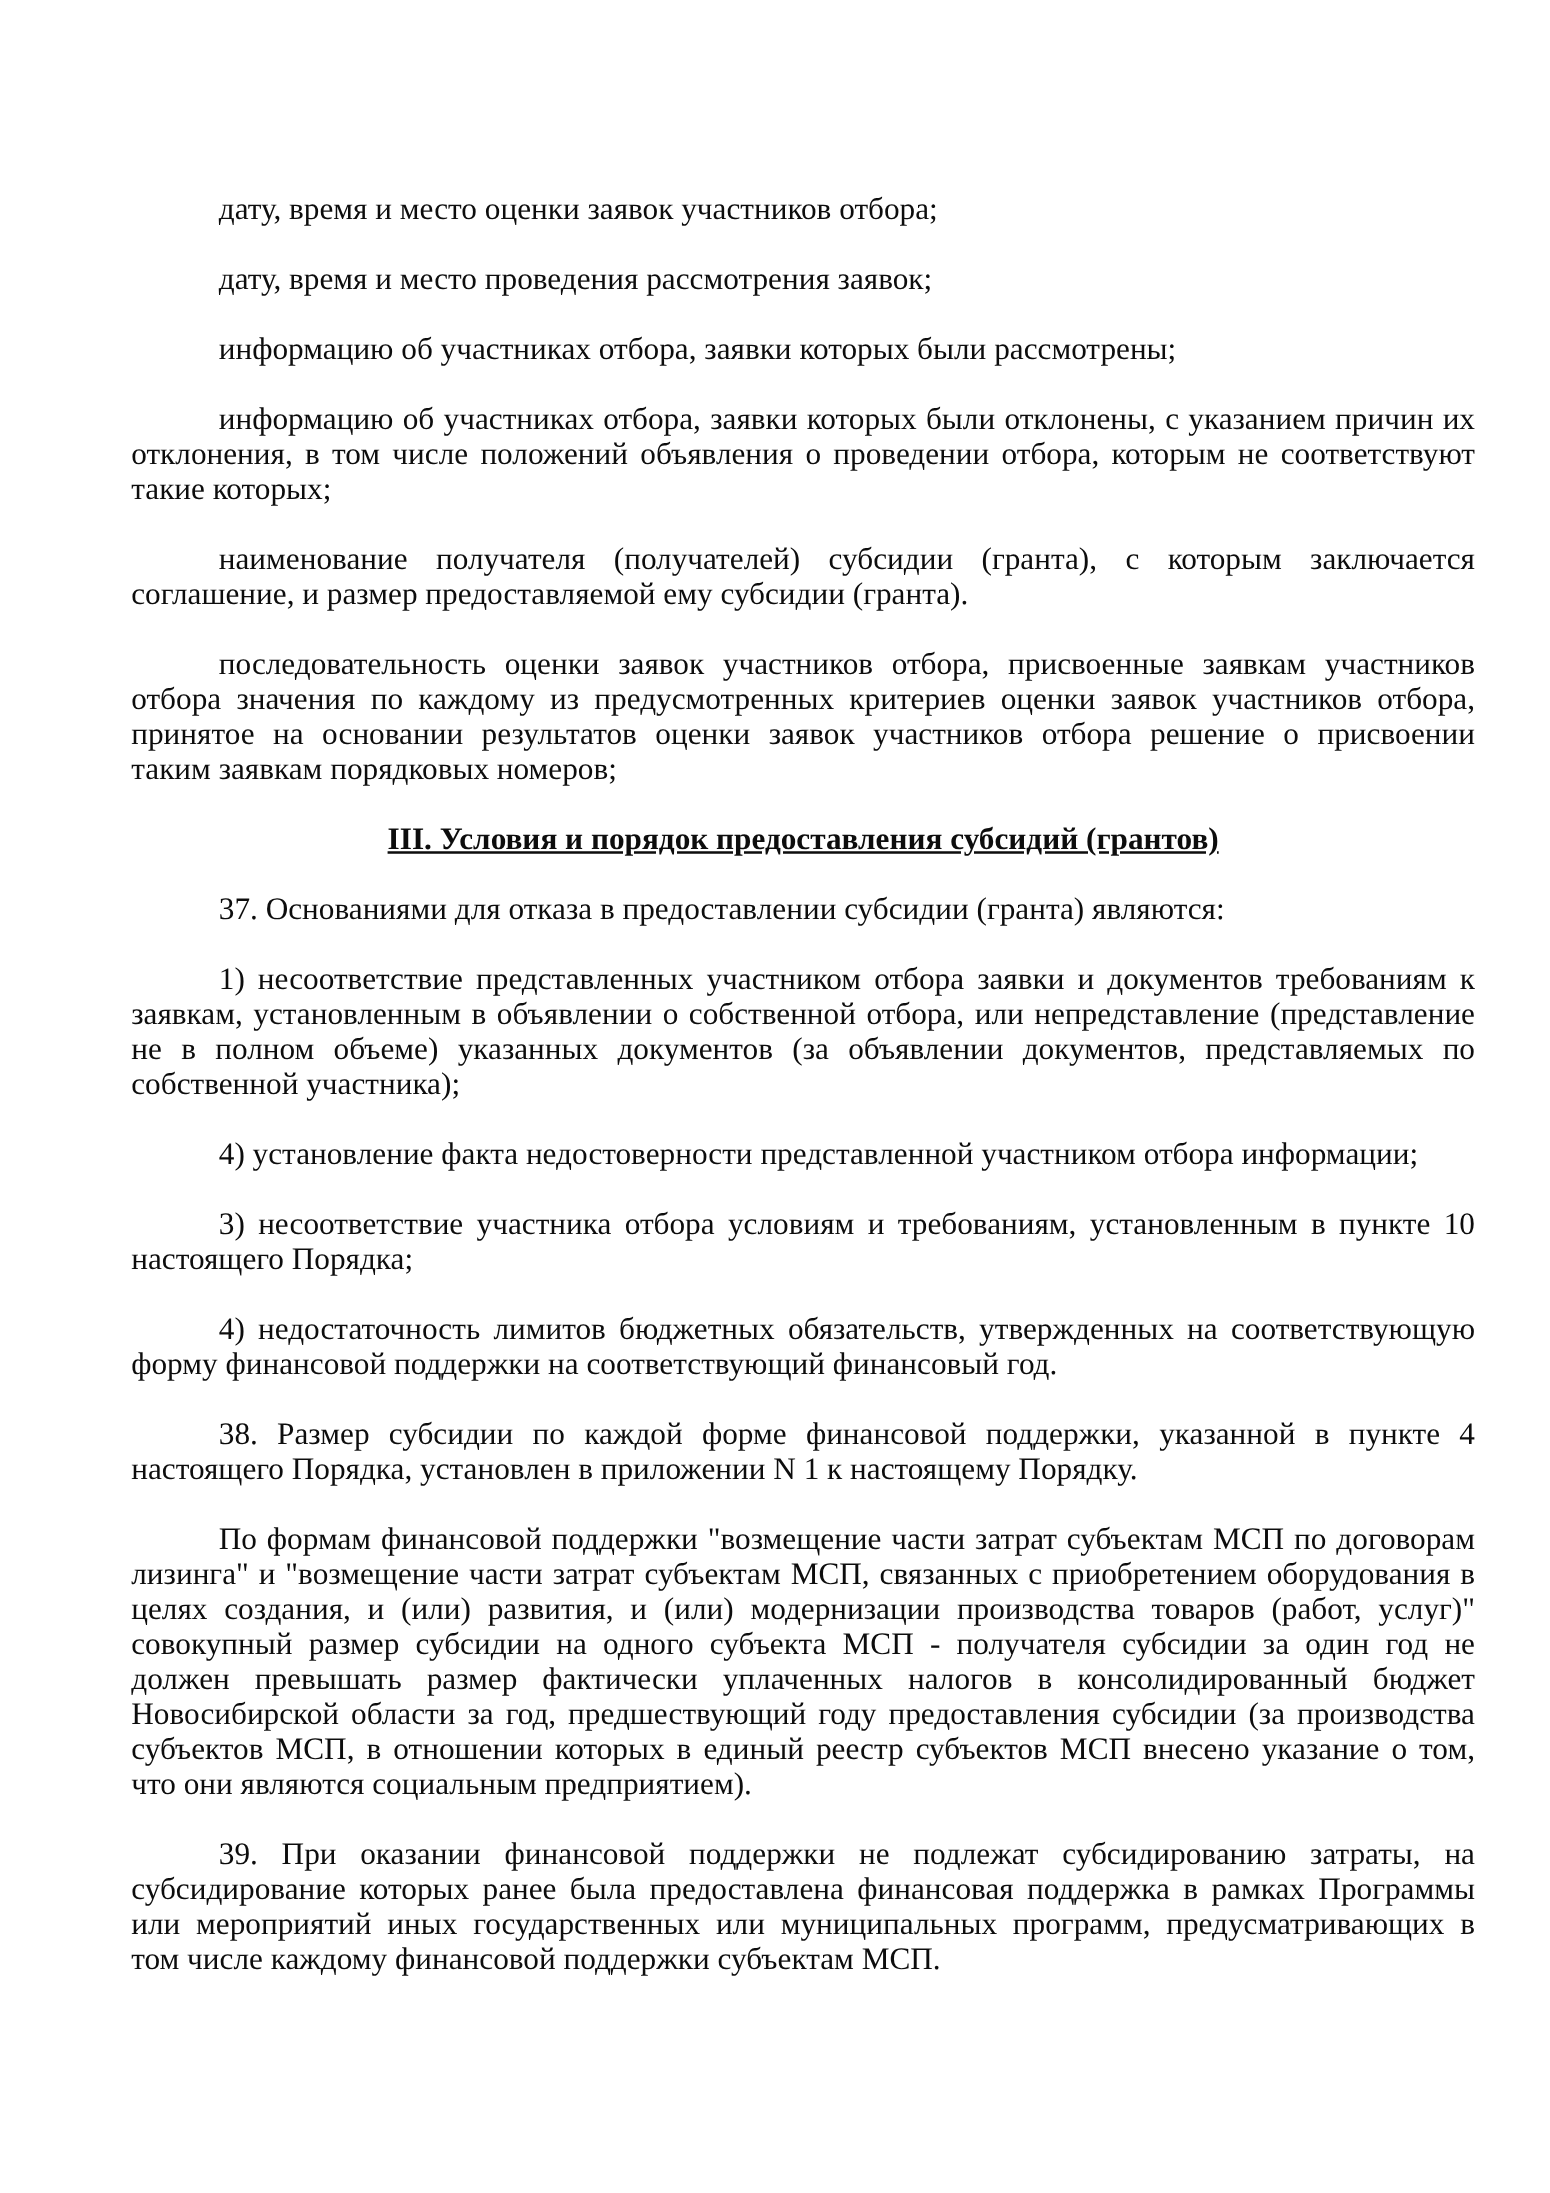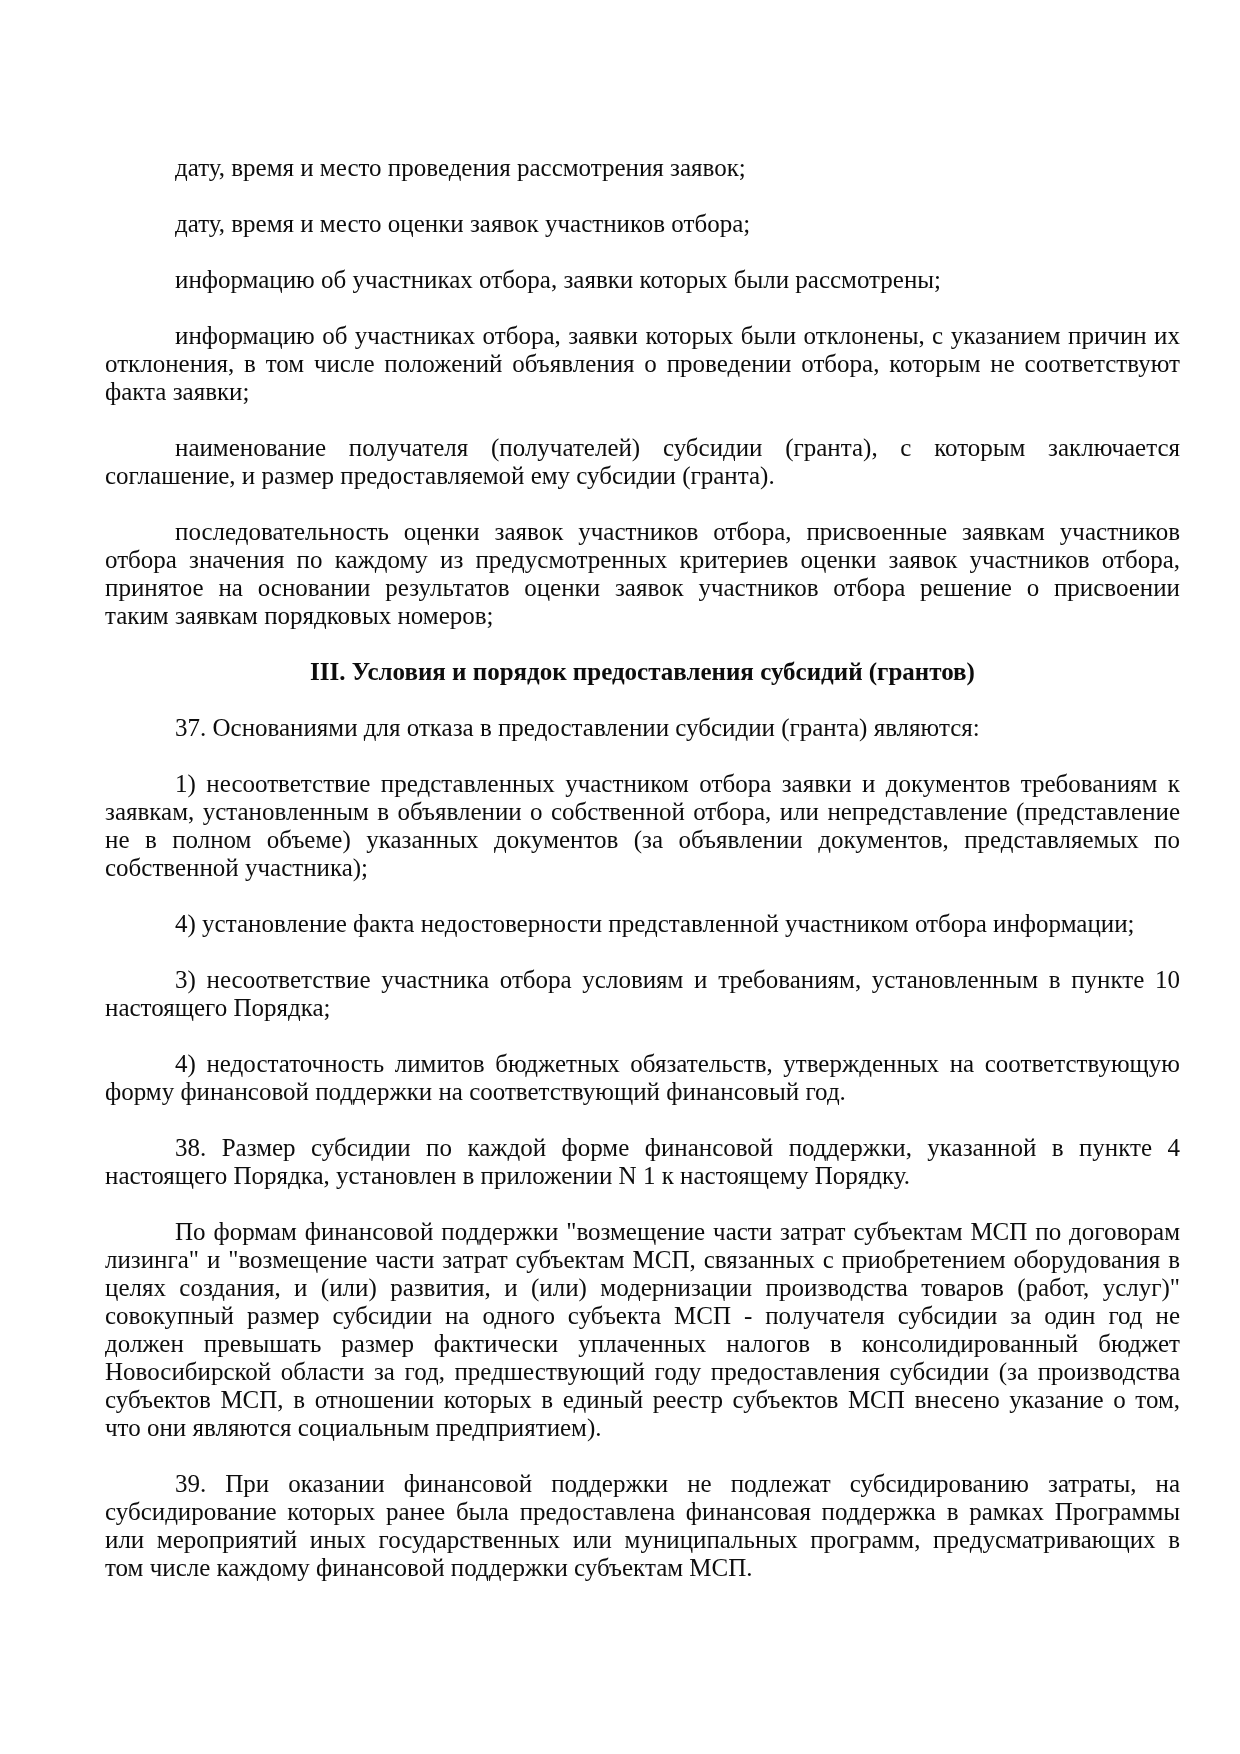--- a/index.html
+++ b/index.html
@@ -41,40 +41,41 @@
   }
   .heading {
     margin: 0 0 28px 0;
     font-weight: bold;
     text-align: center;
   }
   .heading .line {
     text-align: left;
     text-align-last: center;
     text-indent: 0;
+    text-decoration: underline;
   }
 </style>
 </head>
 <body>
 
 <div class="page">
   <div class="text-block">
       <div class="para">
-        <div class="line first last">дату, время и место проведения рассмотрения заявок;</div>
+        <div class="line first last">дату, время и место оценки заявок участников отбора;</div>
       </div>
       <div class="para">
-        <div class="line first last">дату, время и место оценки заявок участников отбора;</div>
+        <div class="line first last">дату, время и место проведения рассмотрения заявок;</div>
       </div>
       <div class="para">
         <div class="line first last">информацию об участниках отбора, заявки которых были рассмотрены;</div>
       </div>
       <div class="para">
         <div class="line first">информацию об участниках отбора, заявки которых были отклонены, с указанием причин их</div>
         <div class="line">отклонения, в том числе положений объявления о проведении отбора, которым не соответствуют</div>
-        <div class="line last">факта заявки;</div>
+        <div class="line last">такие которых;</div>
       </div>
       <div class="para">
         <div class="line first">наименование получателя (получателей) субсидии (гранта), с которым заключается</div>
         <div class="line last">соглашение, и размер предоставляемой ему субсидии (гранта).</div>
       </div>
       <div class="para">
         <div class="line first">последовательность оценки заявок участников отбора, присвоенные заявкам участников</div>
         <div class="line">отбора значения по каждому из предусмотренных критериев оценки заявок участников отбора,</div>
         <div class="line">принятое на основании результатов оценки заявок участников отбора решение о присвоении</div>
         <div class="line last">таким заявкам порядковых номеров;</div>

